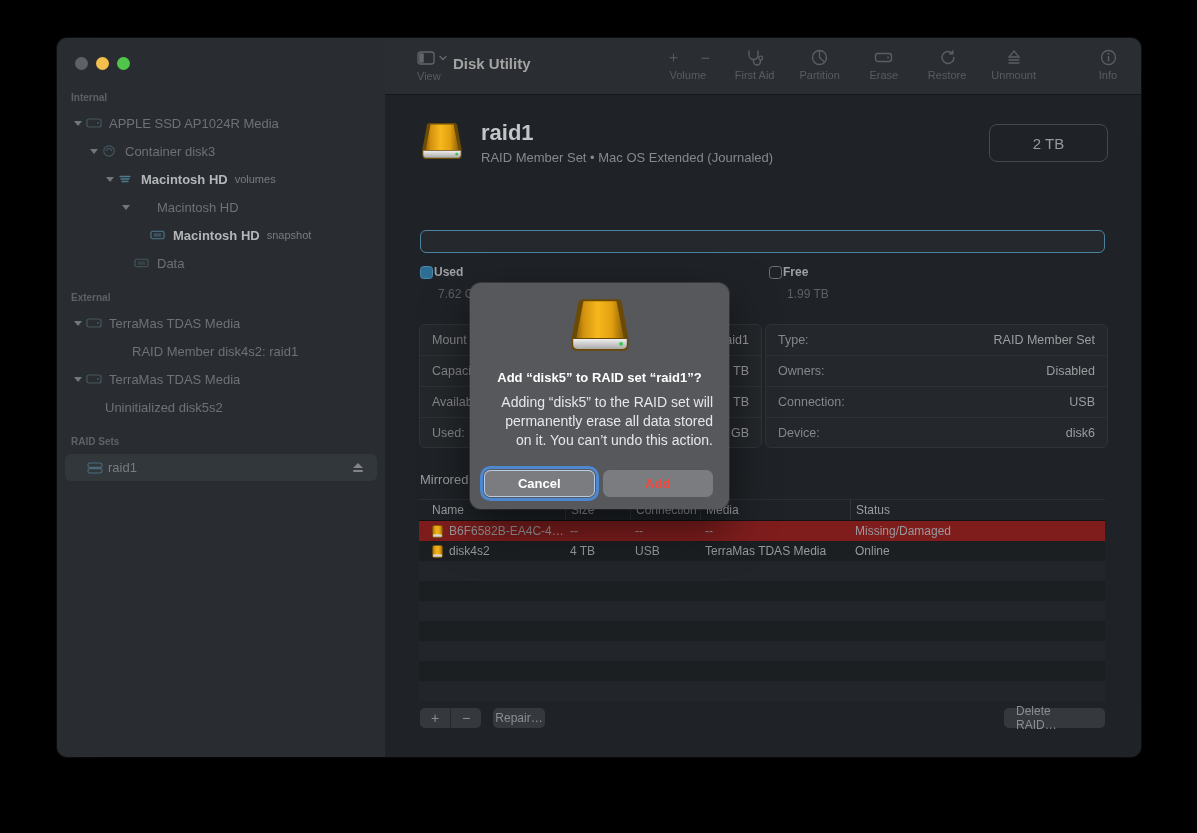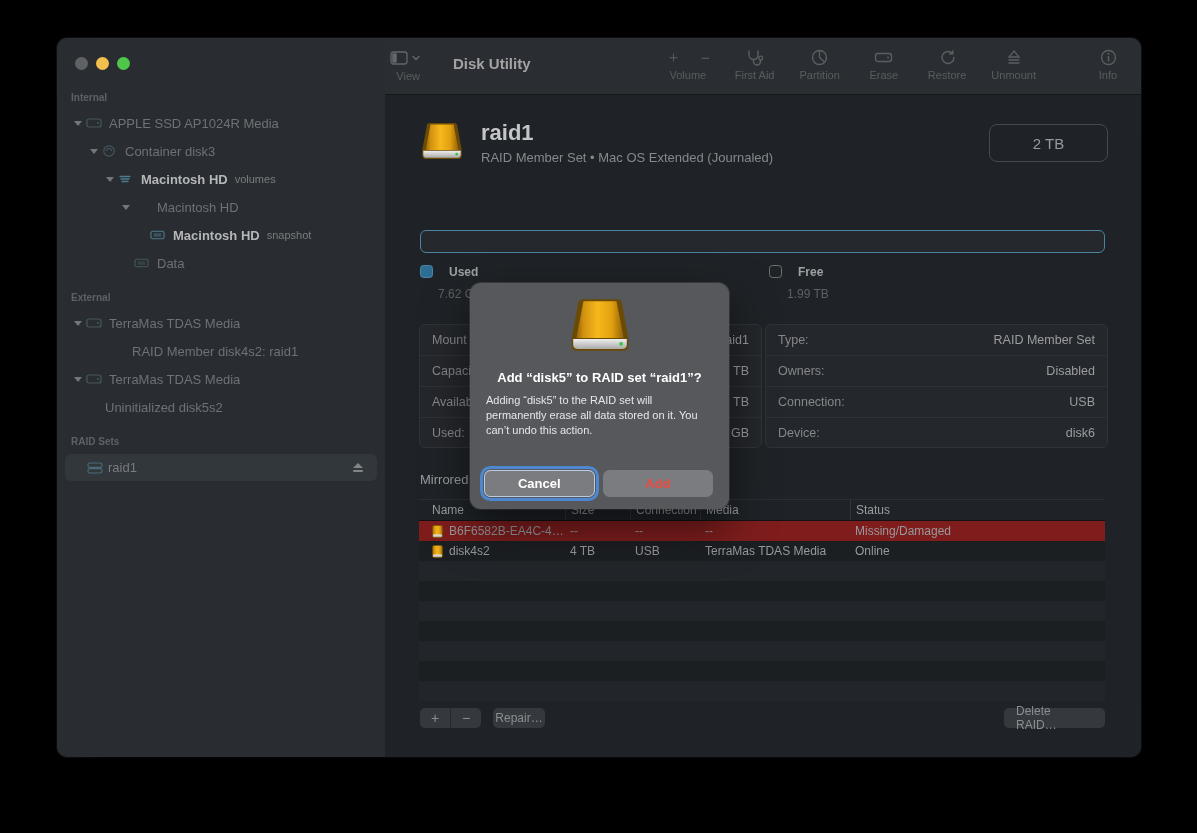--- a/index.html
+++ b/index.html
@@ -28,21 +28,21 @@
   .raid-row .sicon{margin-left:22px;}
   .raid-row .lbl{margin-left:5px;font-size:13px;color:#797c80;}
   .eject{margin-left:auto;margin-right:14px;display:flex;flex-direction:column;align-items:center;gap:1.5px;}
   .eject .tri{width:0;height:0;border-left:5px solid transparent;border-right:5px solid transparent;border-bottom:5px solid #828487;}
   .eject .bar{width:10px;height:2px;background:#828487;border-radius:1px;}
   svg.mini{display:block;}
 
   
   .main{position:absolute;left:328px;top:0;right:0;bottom:0;}
   .toolbar{position:absolute;left:0;right:0;top:0;height:56px;background:#2a2e32;border-bottom:1px solid #141618;}
-  .viewbtn{position:absolute;left:5px;top:10px;display:flex;flex-direction:column;align-items:flex-end;color:#595c5f;}
+  .viewbtn{position:absolute;left:32px;top:10px;display:flex;flex-direction:column;align-items:flex-start;color:#595c5f;}
   .viewbtn .ic{display:flex;align-items:center;gap:4px;height:20px;}
   .viewbtn .vlabel{font-size:11px;margin-top:2px;}
   .app-title{position:absolute;left:68px;top:17px;font-size:15px;font-weight:bold;color:#a3a3a3;}
   .toolgroup{position:absolute;right:14px;top:8px;display:flex;align-items:flex-start;gap:25px;}
   .toolitem{display:flex;flex-direction:column;align-items:center;color:#595c5f;min-width:38px;}
   .toolitem .ic{height:22px;display:flex;align-items:center;gap:20px;color:#5b5e61;font-size:15px;}
   .toolitem .tlabel{font-size:11px;margin-top:1px;white-space:nowrap;}
   .toolitem.info-gap{margin-left:28px;}
 
   
@@ -52,21 +52,21 @@
   .dheader{position:absolute;left:0;right:0;top:18px;height:60px;display:flex;align-items:center;}
   .dheader .hicon{flex:0 0 46px;margin-right:16px;}
   .htext .title{font-size:22px;font-weight:bold;color:#c3c5c8;line-height:1.1;}
   .htext .subtitle{font-size:13px;color:#86888c;margin-top:5px;}
   .size-badge{margin-left:auto;width:117px;height:36px;border:1px solid #45484c;border-radius:8px;
               display:flex;align-items:center;justify-content:center;font-size:15px;color:#97999c;}
 
   .capbar{position:absolute;left:1px;right:3px;top:135px;height:21px;border:1.5px solid #4c83a1;border-radius:6px;background:#25282c;}
   .legend-used{position:absolute;left:1px;top:170px;}
   .legend-free{position:absolute;left:350px;top:170px;}
-  .leg-top{display:flex;align-items:flex-start;gap:16px;}
+  .leg-top{display:flex;align-items:flex-end;gap:1px;}
   .swatch{width:11px;height:11px;border-radius:3.5px;}
   .swatch.used{background:#2f6e94;border:1px solid #4a88ab;}
   .swatch.free{background:transparent;border:1px solid #6e7174;}
   .leg-label{font-size:12px;font-weight:bold;color:#9fa1a3;color:#9fa1a4;}
   .leg-value{font-size:12px;color:#5d6064;margin-left:18px;margin-top:8px;}
 
   .infobox{position:absolute;top:229px;height:124px;background:#24272b;border:1px solid #303338;border-radius:6px;box-sizing:border-box;}
   .infobox.left{left:0;width:343px;}
   .infobox.right{left:346px;width:343px;}
   .irow{height:30px;display:flex;align-items:center;justify-content:space-between;padding:0 12px;border-top:1px solid #2e3135;}
@@ -95,21 +95,21 @@
   .pillbtn{position:absolute;top:0;height:20px;background:#35393d;border-radius:5px;display:flex;align-items:center;justify-content:center;
            font-size:12px;color:#8b8d91;padding:0 12px;box-sizing:border-box;}
   .repair{left:73px;width:52px;}
   .delete-raid{right:0;width:101px;}
 
   
   .dialog{position:absolute;left:470px;top:283px;width:259px;height:226px;background:#57585c;border-radius:11px;
           box-shadow:0 18px 45px rgba(0,0,0,.55),0 0 0 1px rgba(255,255,255,.13);z-index:10;display:flex;flex-direction:column;align-items:center;}
   .dialog .dicon{margin-top:14px;}
   .dialog .dtitle{margin-top:13px;font-size:13px;font-weight:bold;color:#fff;text-align:center;padding:0 14px;}
-  .dialog .dbody{margin-top:8px;font-size:11px;line-height:1.35;color:#e7e7e9;text-align:left;padding:0 16px;}
+  .dialog .dbody{margin-top:8px;font-size:14px;line-height:1.35;color:#e7e7e9;text-align:right;padding:0 16px;}
   .dbuttons{position:absolute;left:14px;right:16px;bottom:12px;display:flex;gap:8px;}
   .dbtn{flex:1;height:27px;border-radius:6.5px;display:flex;align-items:center;justify-content:center;font-size:13px;}
   .dbtn.cancel{background:#7b7c80;color:#fff;font-weight:bold;
                box-shadow:0 0 0 1px #57585c,0 0 0 4px #4d87cf,inset 0 0 0 1px rgba(195,218,247,.85);}
   .dbtn.add{background:#7b7c80;color:#ef4a40;font-weight:bold;}
 </style>
 </head>
 <body>
 
 <svg width="0" height="0" style="position:absolute">

